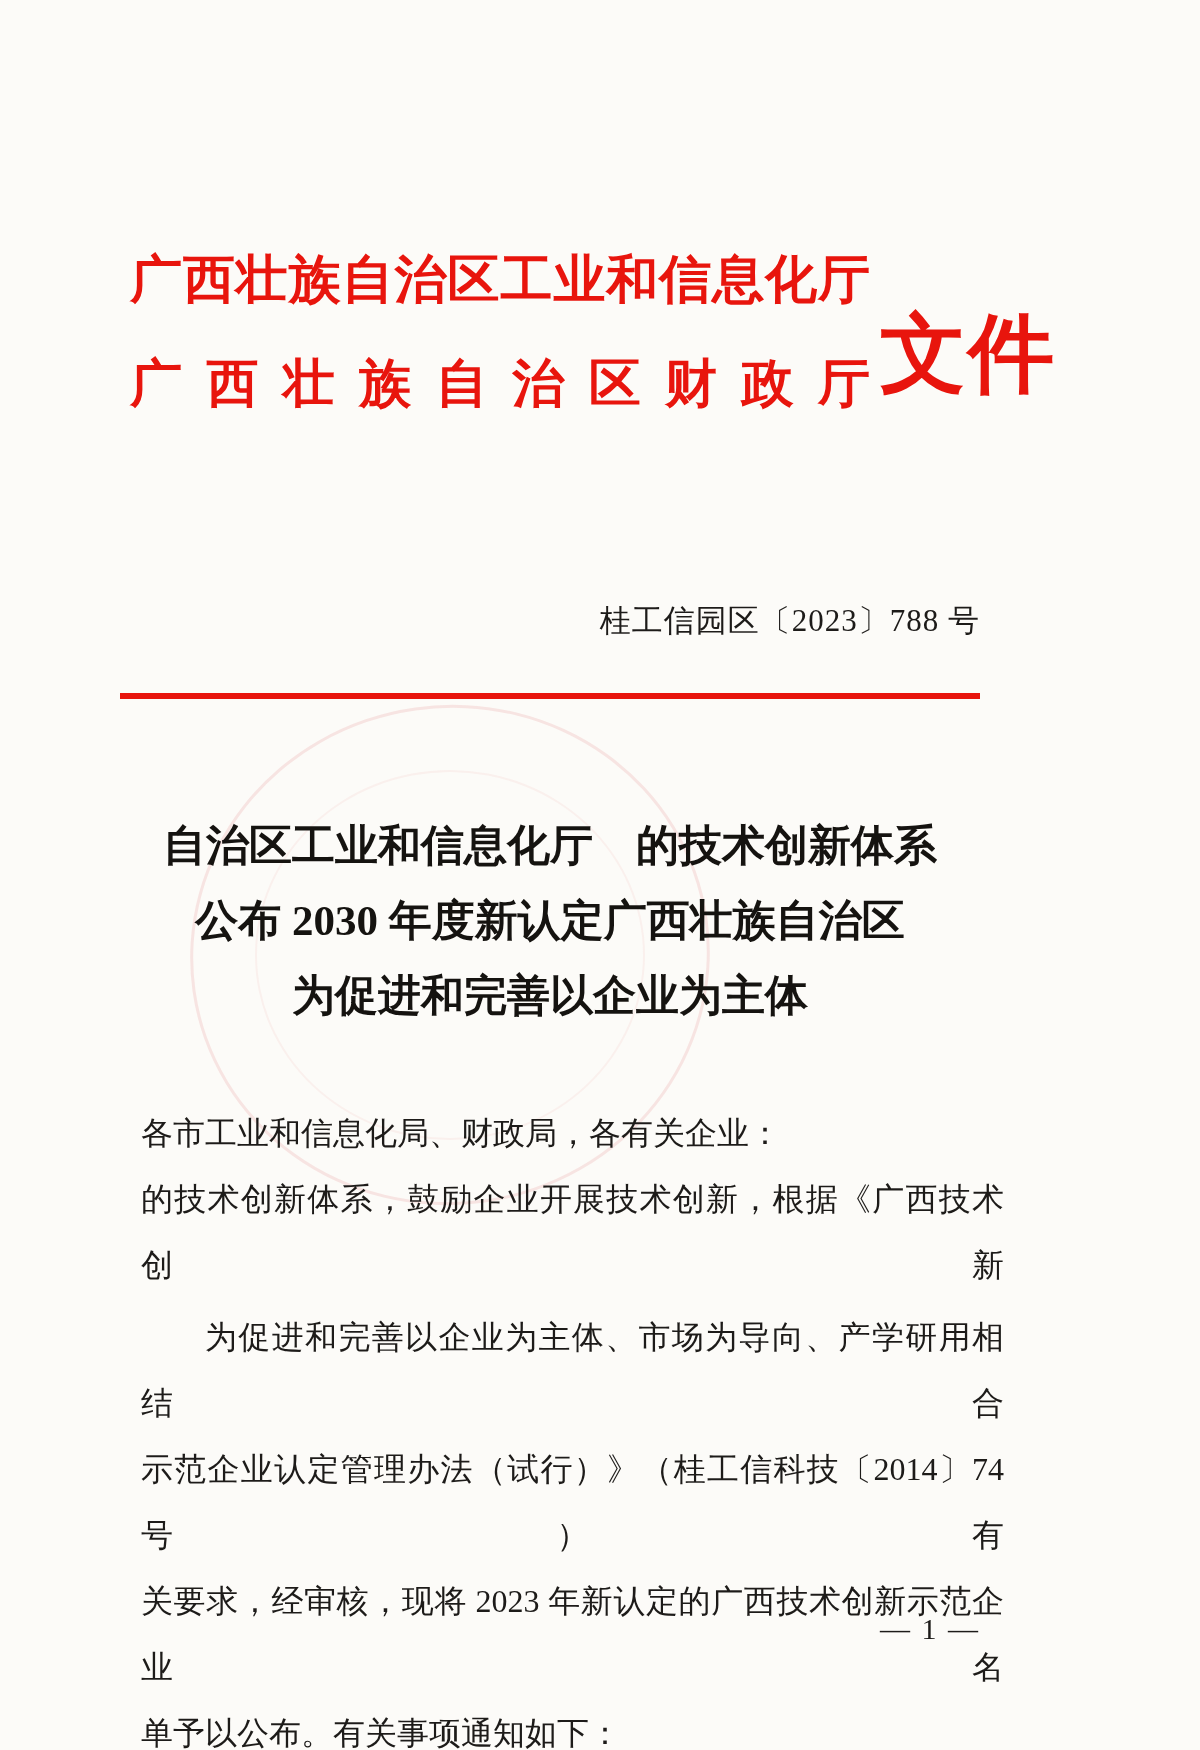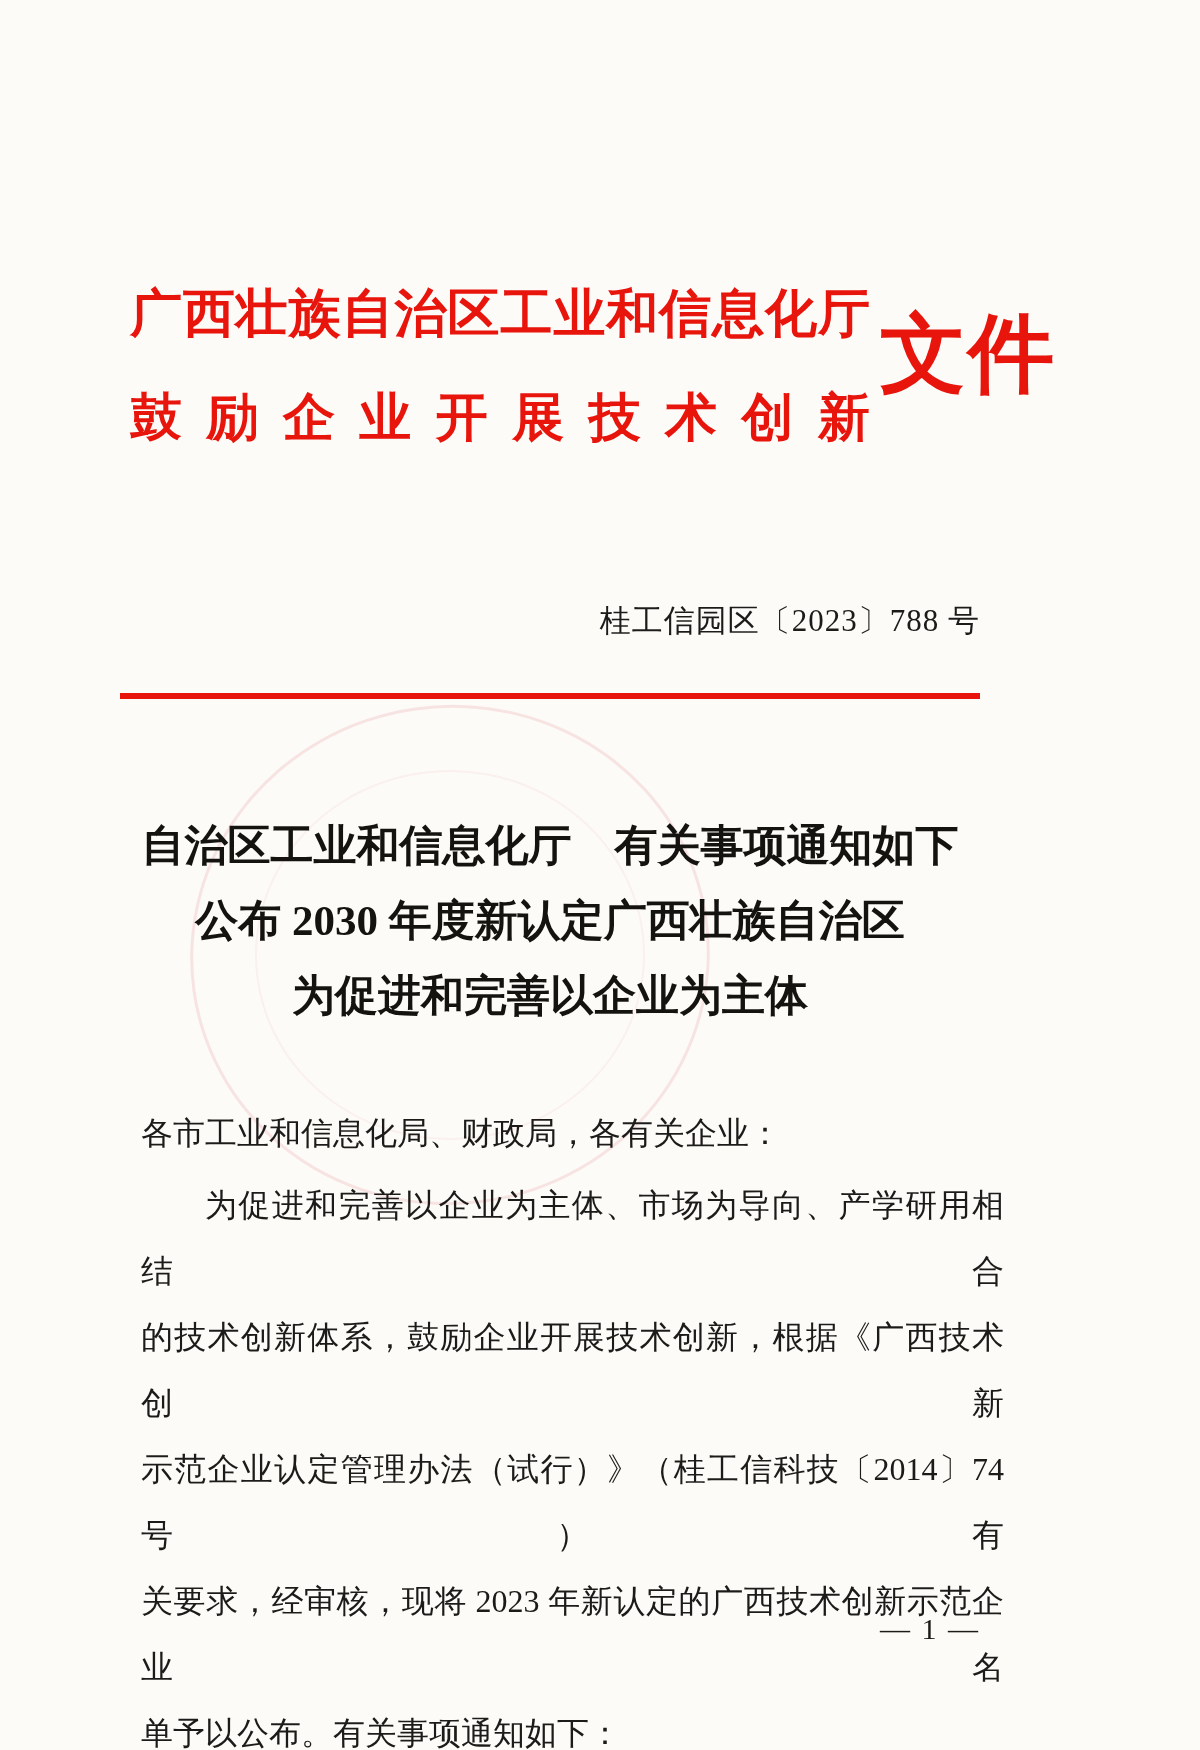--- a/index.html
+++ b/index.html
@@ -12,21 +12,21 @@
     position: relative;
     width: 1200px;
     height: 1750px;
     background: #fcfbf8;
     overflow: hidden;
   }
   
   .org-block {
     position: absolute;
     left: 130px;
-    top: 276px;
+    top: 242px;
     width: 740px;
   }
   .org-line {
     color: #e8150d;
     font-weight: 900;
     text-align: justify;
     text-align-last: justify;
     text-justify: inter-character;
     white-space: nowrap;
   }
@@ -135,41 +135,41 @@
     letter-spacing: 2px;
   }
 </style>
 </head>
 <body>
 
 <div class="page">
 
   <div class="org-block">
     <div class="org-line org-line-1">广西壮族自治区工业和信息化厅</div>
-    <div class="org-line org-line-2">鼓励企业开展技术创新</div>
+    <div class="org-line org-line-2">广西壮族自治区财政厅</div>
   </div>
   <div class="doc-word">文件</div>
 
   <div class="doc-number">桂工信园区〔2023〕788 号</div>
 
   <div class="red-rule"></div>
 
   <div class="seal-ghost"></div>
   <div class="seal-ghost-inner"></div>
 
   <div class="notice-title">
-    <div>自治区工业和信息化厅　有关事项通知如下</div>
+    <div>自治区工业和信息化厅　的技术创新体系</div>
     <div>公布 2030 年度新认定广西壮族自治区</div>
     <div>为促进和完善以企业为主体</div>
   </div>
 
   <div class="body-text">
     <div class="body-line">各市工业和信息化局、财政局，各有关企业：</div>
+    <div class="body-line fill">的技术创新体系，鼓励企业开展技术创新，根据《广西技术创新</div>
     <div class="body-line fill indent para-gap">为促进和完善以企业为主体、市场为导向、产学研用相结合</div>
-    <div class="body-line fill">的技术创新体系，鼓励企业开展技术创新，根据《广西技术创新</div>
     <div class="body-line fill">示范企业认定管理办法（试行）》（桂工信科技〔2014〕74 号）有</div>
     <div class="body-line fill">关要求，经审核，现将 2023 年新认定的广西技术创新示范企业名</div>
     <div class="body-line">单予以公布。有关事项通知如下：</div>
 
   </div>
 
   <div class="page-number">— 1 —</div>
 
 </div>
 

